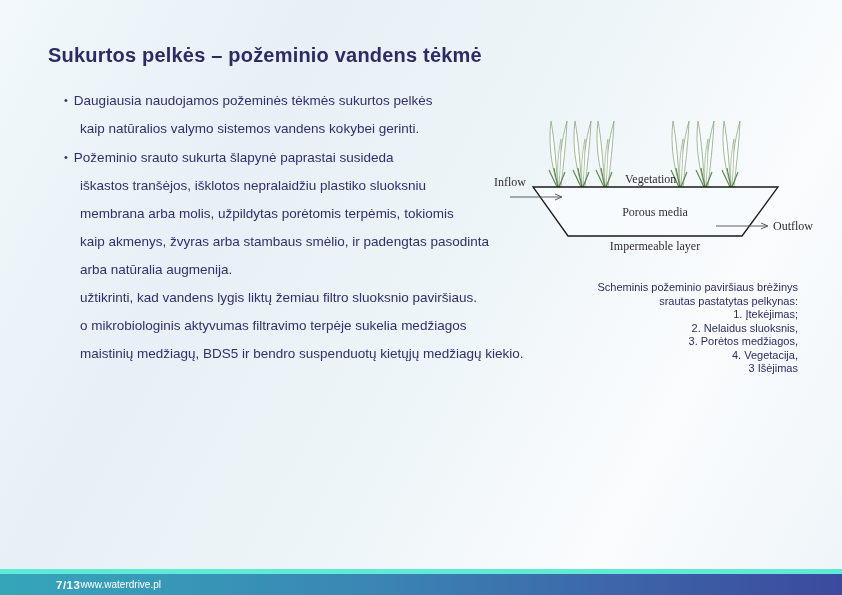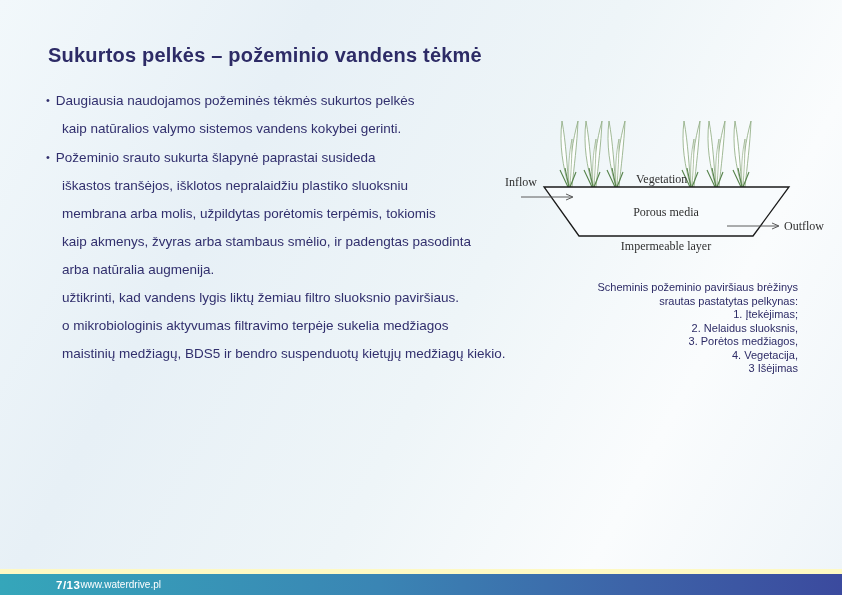--- a/index.html
+++ b/index.html
@@ -1,35 +1,35 @@
 <!DOCTYPE html>
 <html><head>
 <meta charset="utf-8">
 <style>
   * { margin:0; padding:0; box-sizing:border-box; }
   body { font-family:"Liberation Sans", sans-serif; }
   .slide{
-    position:relative; width:842px; height:595px; background:#fef9c3; overflow:hidden;
+    position:relative; width:842px; height:595px; background:#5eead4; overflow:hidden;
   }
   .bg{
     position:absolute; left:0; top:0; width:842px; height:569px;
     background:linear-gradient(118deg,#f2f8fb 0%,#e7f0f6 28%,#eef5f8 55%,#fafcfd 78%,#eff5f9 100%);
   }
   .title{
     position:absolute; left:48px; top:44px; width:600px;
     font-size:20px; font-weight:bold; color:#2d2b66; letter-spacing:.2px;
   }
   .bullets{
     position:absolute; left:46px; top:86px; width:470px;
     font-size:13.5px; color:#312f6d;
   }
-  .line{ line-height:28px; white-space:nowrap; }
+  .line{ line-height:28px; white-space:nowrap;margin-left:18px; }
   .line .marker{ font-size:11px; margin-right:6px; vertical-align:1px; }
   .line.cont{ padding-left:16px; }
-  .diagram{ position:absolute; left:502px; top:106px; width:330px; height:152px; }
+  .diagram{ position:absolute; left:491px; top:106px; width:330px; height:152px; }
   .diagram svg{ display:block; }
   .caption{
     position:absolute; left:518px; top:281px; width:280px;
     text-align:right; font-size:11px; line-height:13.5px; color:#2d2b66;
   }
   .footer{
     position:absolute; left:0; bottom:0; width:842px; height:21px;
     background:linear-gradient(90deg,#35a6ba 0%,#3a85b4 45%,#3d63a8 75%,#3b4a9e 100%);
     display:flex; align-items:center; justify-content:flex-start;
     padding:0 8px 0 56px; color:#ffffff;margin-top:36px;

